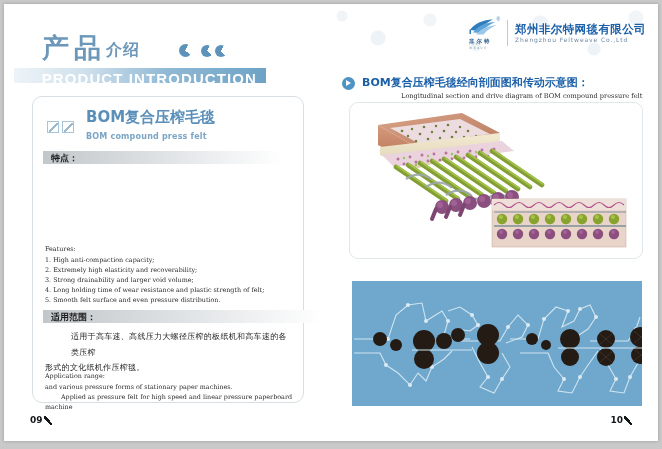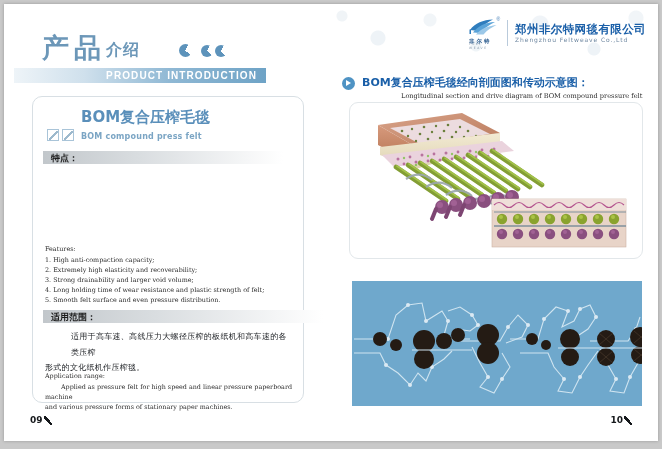--- a/index.html
+++ b/index.html
@@ -17,27 +17,27 @@
   .bt-sub{font-family:"DejaVu Serif", serif;font-size:16px;font-weight:bold;color:#6c97b8;
           letter-spacing:1px;display:inline-block;}
   .cmarks{position:absolute;left:175px;top:40px;display:flex;gap:9px;align-items:center;}
   .cmarkgrp{display:flex;gap:2px;}
   .cmark{width:13px;height:13px;border-radius:50%;
          background:conic-gradient(from 135deg, #5d93bb 0deg 250deg, rgba(0,0,0,0) 250deg 360deg);}
   .cmark.sm{width:12px;height:12px;}
 
   .introbar{position:absolute;left:10px;top:64px;width:252px;height:15px;
             background:linear-gradient(to right,#eef4f8 0%, #cfe0ec 28%, #8fb8d4 62%, #6ea3c6 100%);}
-  .introbar span{position:absolute;right:9px;top:2px;font-size:10px;letter-spacing:1.1px;
+  .introbar span{position:absolute;right:9px;top:2px;font-size:15px;letter-spacing:1.1px;
                  color:#ffffff;font-weight:bold;}
 
   .card{position:absolute;left:28px;top:92px;width:270px;height:305px;
         border:1px solid #d8dfe4;border-radius:10px;background:#fff;}
 
-  .prodhead{position:absolute;left:14px;top:12px;display:flex;align-items:flex-end;gap:7px;}
+  .prodhead{position:absolute;left:14px;top:12px;display:flex;align-items:center;gap:12px;}
   .sqicons{display:flex;gap:3px;padding-top:3px;}
   .sqi{width:10px;height:10px;border:1px solid #a9c4d8;position:relative;background:#fff;}
   .sqi:after{content:"";position:absolute;left:1px;top:1px;width:9px;height:9px;
              background:linear-gradient(to bottom right, rgba(0,0,0,0) 44%, #9db9cd 44%, #9db9cd 56%, rgba(0,0,0,0) 56%);}
   .prodtitle{font-family:"DejaVu Sans", sans-serif;font-size:15px;font-weight:bold;color:#5a8fba;line-height:1.15;}
   .prodsub{font-family:"DejaVu Sans", sans-serif;font-size:8px;font-weight:bold;color:#7ba5c4;
            letter-spacing:.2px;margin-top:6px;}
 
   .sechead{position:absolute;left:10px;width:240px;height:13px;
            background:linear-gradient(to right,#c2c7cb 0%, #d9dde0 40%, #ffffff 100%);}
@@ -154,22 +154,22 @@
         <b>适用范围：</b>
       </div>
 
       <div class="applycn" style="top:232px;width:248px;">
         <div class="ind">适用于高车速、高线压力大螺径压榨的板纸机和高车速的各类压榨</div>
         <div>形式的文化纸机作压榨毯。</div>
       </div>
 
       <div class="enblock" style="top:275px;width:252px;">
         <div class="ttl">Application range:</div>
+        <div>and various pressure forms of stationary paper machines.</div>
         <div style="text-indent:16px;">Applied as pressure felt for high speed and linear pressure paperboard machine</div>
-        <div>and various pressure forms of stationary paper machines.</div>
       </div>
 
     </div>
 
     <div class="pagenum" style="left:26px;">
       <span>09</span>
       <span class="slash"></span>
     </div>
   </div>
 

